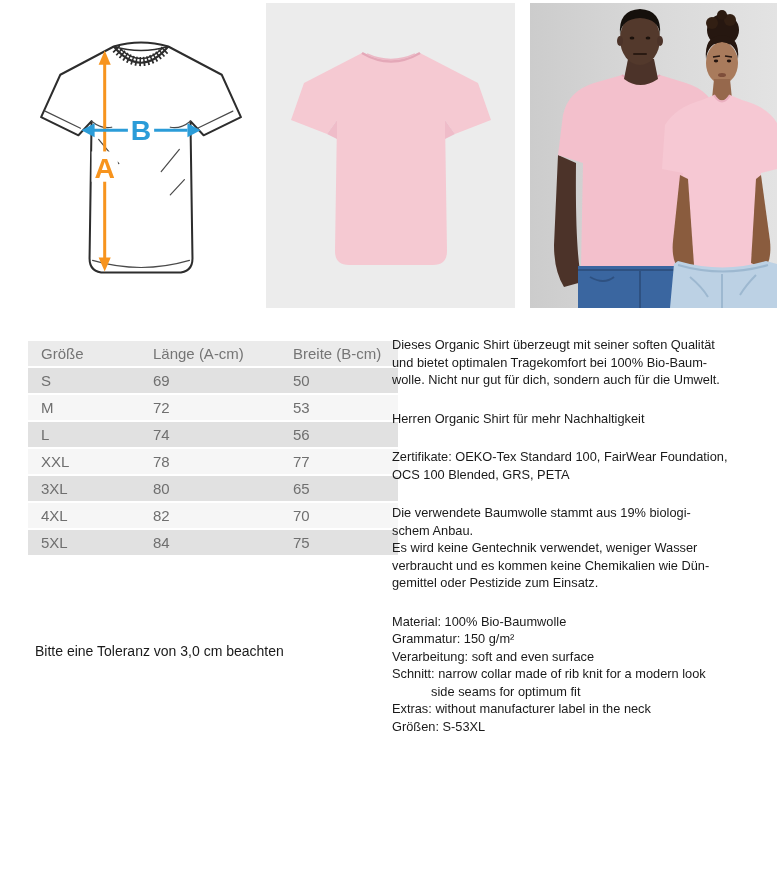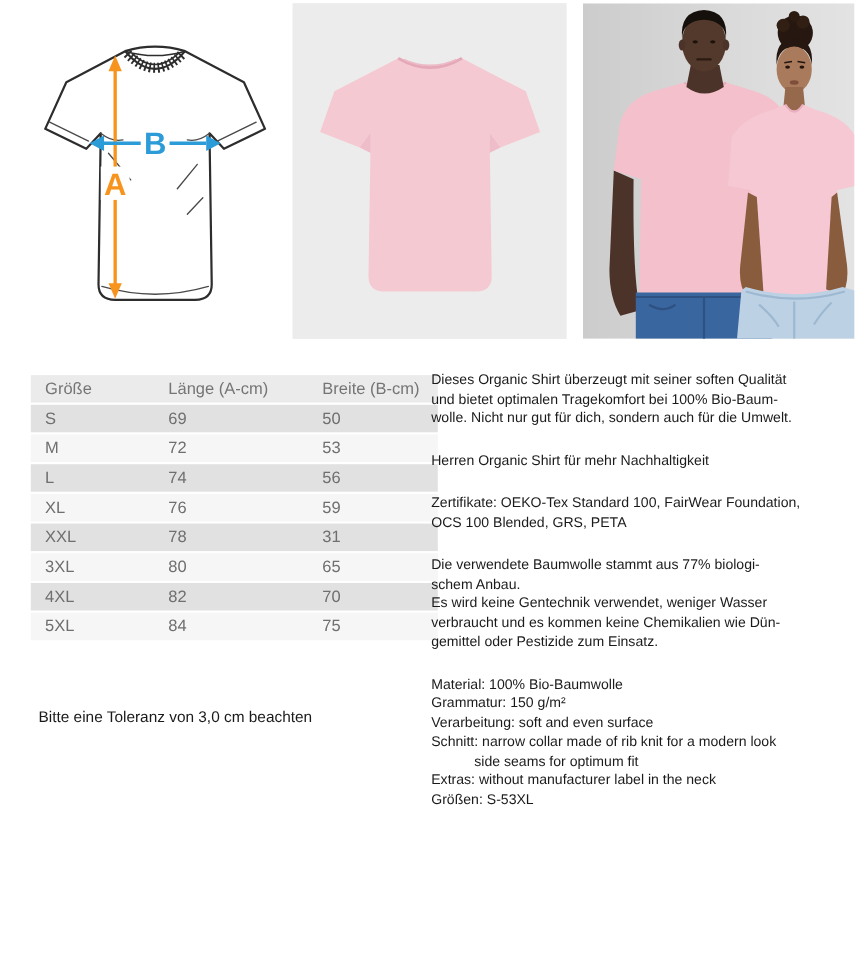--- a/index.html
+++ b/index.html
@@ -170,28 +170,23 @@
           <td>M</td>
           <td>72</td>
           <td>53</td>
         </tr>
         <tr>
           <td>L</td>
           <td>74</td>
           <td>56</td>
         </tr>
         <tr>
-          <td>XL</td>
-          <td>76</td>
-          <td>59</td>
-        </tr>
-        <tr>
           <td>XXL</td>
           <td>78</td>
-          <td>31</td>
+          <td>77</td>
         </tr>
         <tr>
           <td>3XL</td>
           <td>80</td>
           <td>65</td>
         </tr>
         <tr>
           <td>4XL</td>
           <td>82</td>
           <td>70</td>
@@ -207,21 +202,21 @@
 
   <div class="abs tolerance-note">Bitte eine Toleranz von 3,0 cm beachten</div>
 
   <div class="abs description">
     <p class="para">Dieses Organic Shirt überzeugt mit seiner soften Qualität
 und bietet optimalen Tragekomfort bei 100% Bio-Baum-
 wolle. Nicht nur gut für dich, sondern auch für die Umwelt.</p>
     <p class="para">Herren Organic Shirt für mehr Nachhaltigkeit</p>
     <p class="para">Zertifikate: OEKO-Tex Standard 100, FairWear Foundation,
 OCS 100 Blended, GRS, PETA</p>
-    <p class="para">Die verwendete Baumwolle stammt aus 77% biologi-
+    <p class="para">Die verwendete Baumwolle stammt aus 19% biologi-
 schem Anbau.
 Es wird keine Gentechnik verwendet, weniger Wasser
 verbraucht und es kommen keine Chemikalien wie Dün-
 gemittel oder Pestizide zum Einsatz.</p>
     <p class="para">Material: 100% Bio-Baumwolle
 Grammatur: 150 g/m²
 Verarbeitung: soft and even surface
 Schnitt: narrow collar made of rib knit for a modern look
            side seams for optimum fit
 Extras: without manufacturer label in the neck

